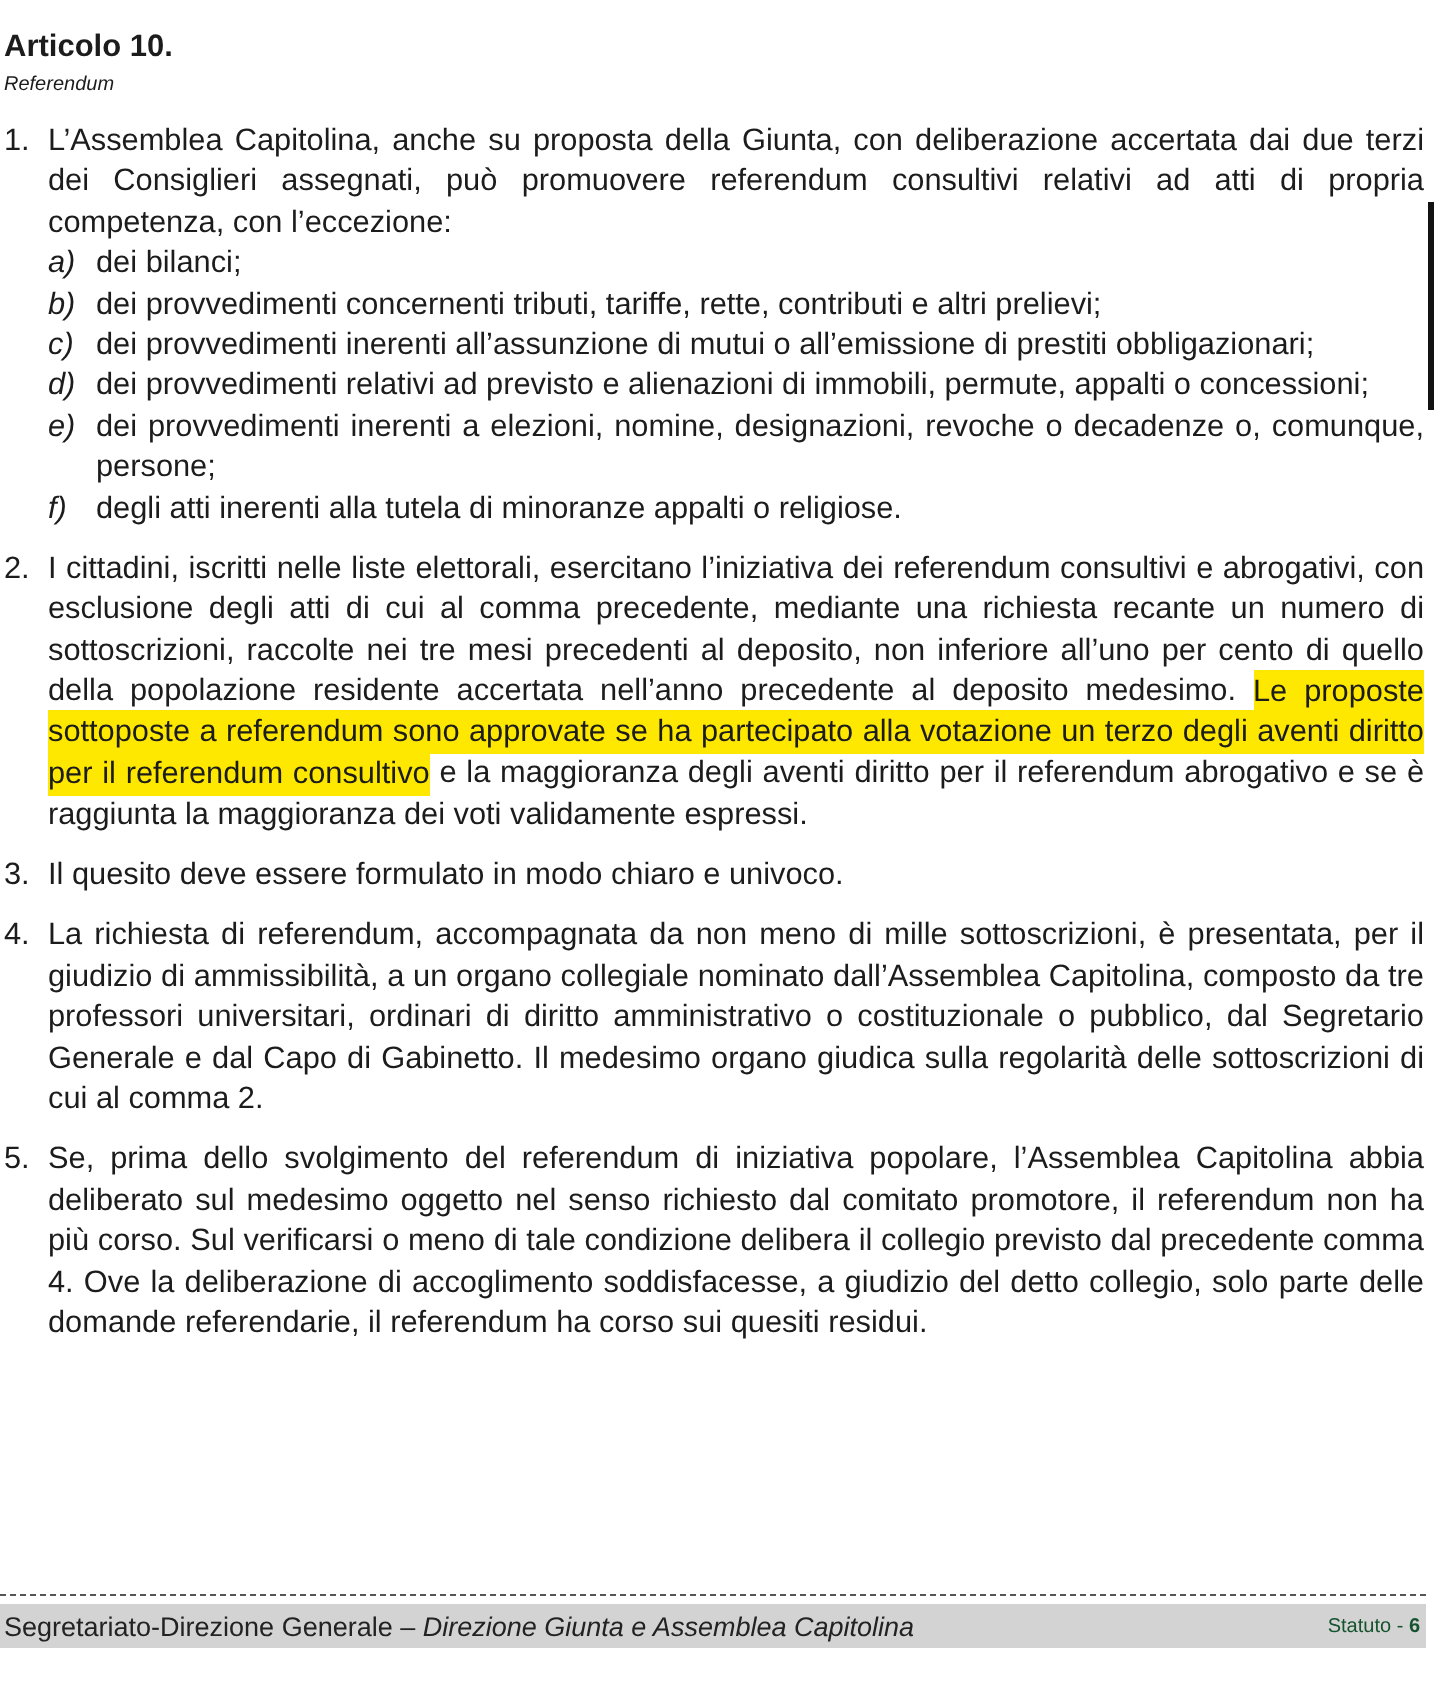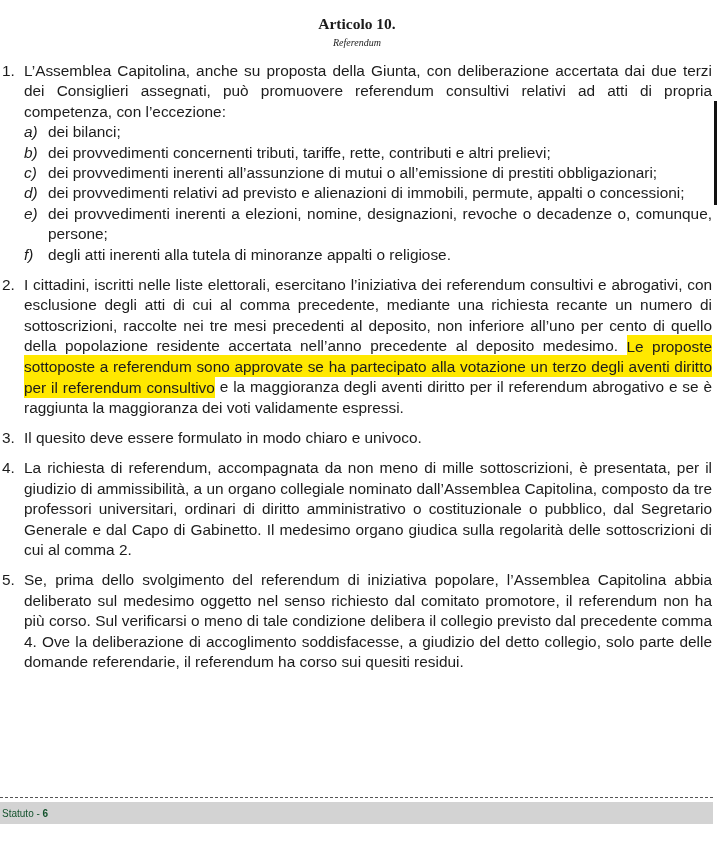--- a/index.html
+++ b/index.html
@@ -9,21 +9,21 @@
     font-family: "Liberation Sans", "DejaVu Sans", sans-serif;
     color: #1c1c1c;
     position: relative;
     overflow: hidden;
   }
   .doc {
     position: relative;
     width: 717px; height: 847px;
     padding: 14px 5px 0 2px;
   }
-  .title-block { text-align: center; line-height: 19px; font-family: Liberation Serif, serif; }
+  .title-block { text-align: left; line-height: 19px; }
   .title { font-weight: bold; font-size: 15.5px; }
   .subtitle { font-style: italic; font-size: 10px; }
 
   .content { margin-top: 9px; font-size: 15.4px; line-height: 20.4px; }
   .item { display: flex; margin-bottom: 10px; }
   .item-num { flex: 0 0 22px; }
   .item-body { flex: 1; text-align: justify; }
 
   .subitem { display: flex; }
   .sub-label { flex: 0 0 24px; font-style: italic; }
@@ -141,17 +141,18 @@
     </div>
 
   </div>
 
 
   <div class="edge-mark"></div>
 
   <div class="footer">
     <div class="footer-rule"></div>
     <div class="footer-bar">
+      <span class="footer-left"><span>Segretariato-Direzione Generale – </span><span class="it">Direzione Giunta e Assemblea Capitolina</span></span>
       <span class="footer-right"><span>Statuto - </span><span class="bold">6</span></span>
     </div>
   </div>
 
 </div>
 
 </body></html>

